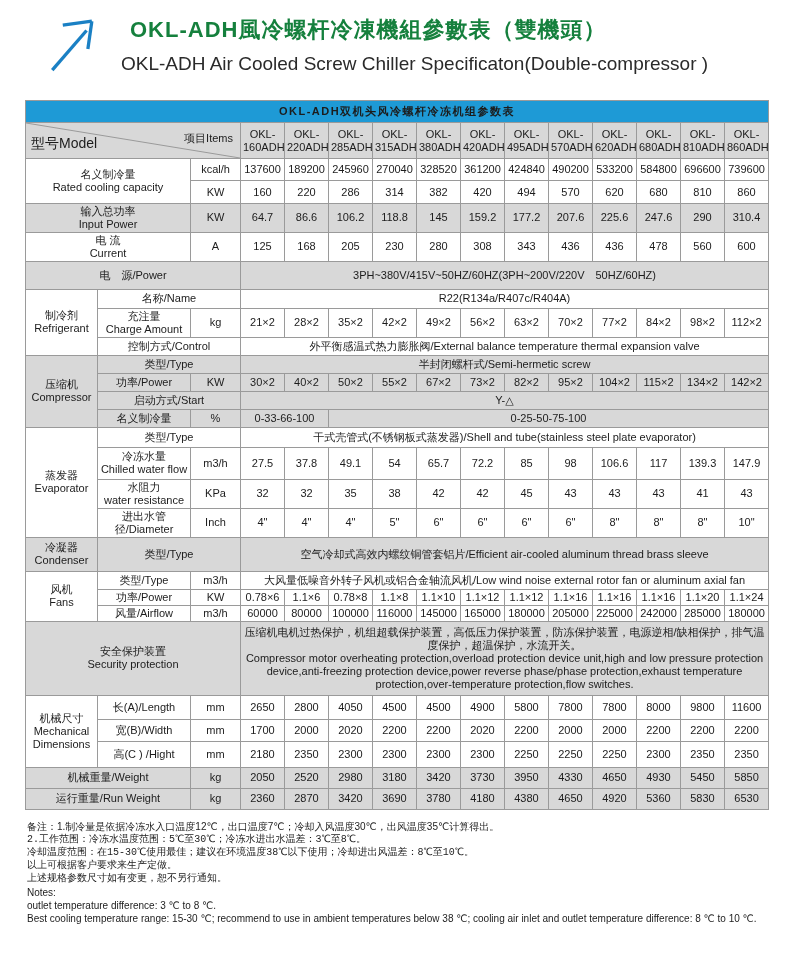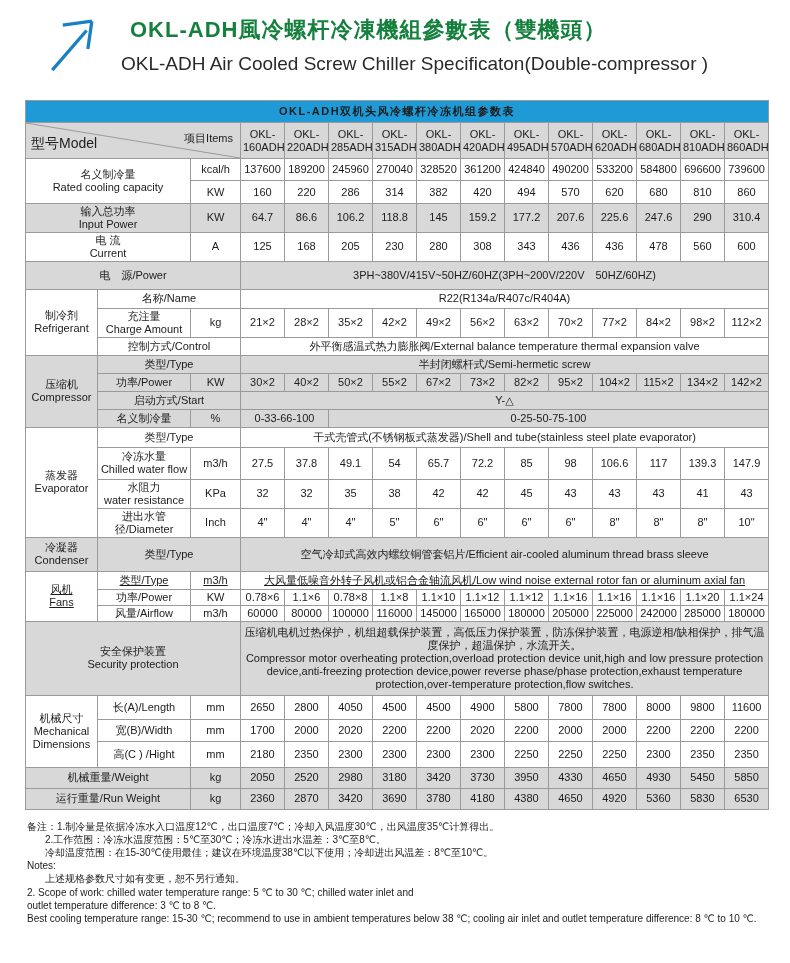--- a/index.html
+++ b/index.html
@@ -44,21 +44,21 @@
   .c-items{position:absolute;right:7px;top:44%;transform:translateY(-50%);font-size:11px;}
   td.model{font-size:11px;line-height:1.2;}
   td.left{text-align:left;padding:3px 6px 3px 6px;font-size:10.5px;line-height:1.4;}
   td.lab{font-size:11px;}
   td.cat{font-size:11px;}
   td.unit{font-size:11px;}
 
   
   .notes{margin:10px 0 0 27px;width:757px;font-size:10px;line-height:1.32;color:var(--ink);}
   .note{white-space:normal;}
-  .note.ind{margin-left:18px;}
+  .note.ind{font-family:Liberation Mono, monospace;}
 </style>
 </head>
 <body>
 
 <div class="page">
 
   <header class="doc-header">
     <svg class="arrow" viewBox="0 0 100 100" aria-hidden="true">
       <line x1="14" y1="88" x2="66" y2="28"></line>
       <line x1="30" y1="20" x2="74" y2="14"></line>
@@ -305,21 +305,21 @@
           <td class="val">8"</td>
           <td class="val">8"</td>
           <td class="val">10"</td>
         </tr>
         <tr class="g" style="height: 34px;">
           <td class="cat">冷凝器
 Condenser</td>
           <td class="lab" colspan="2">类型/Type</td>
           <td class="val" colspan="12">空气冷却式高效内螺纹铜管套铝片/Efficient air-cooled aluminum thread brass sleeve</td>
         </tr>
-        <tr style="height: 18px; text-decoration: underline;">
+        <tr style="height: 18px;">
           <td class="cat" rowspan="3">风机
 Fans</td>
           <td class="lab">类型/Type</td>
           <td class="unit">m3/h</td>
           <td class="val" colspan="12">大风量低噪音外转子风机或铝合金轴流风机/Low wind noise external rotor fan or aluminum axial fan</td>
         </tr>
         <tr style="height: 16px;">
           <td class="lab">功率/Power</td>
           <td class="unit">KW</td>
           <td class="val">0.78×6</td>
@@ -440,21 +440,21 @@
           <td class="val">5830</td>
           <td class="val">6530</td>
         </tr>
       </tbody>
   </table>
 
   <div class="notes">
     <div class="note">备注：1.制冷量是依据冷冻水入口温度12℃，出口温度7℃；冷却入风温度30℃，出风温度35℃计算得出。</div>
     <div class="note ind">2.工作范围：冷冻水温度范围：5℃至30℃；冷冻水进出水温差：3℃至8℃。</div>
     <div class="note ind">冷却温度范围：在15-30℃使用最佳；建议在环境温度38℃以下使用；冷却进出风温差：8℃至10℃。</div>
+    <div class="note ind">以上可根据客户要求来生产定做。</div>
+    <div class="note ind">上述规格参数尺寸如有变更，恕不另行通知。</div>
     <div class="note">Notes:</div>
-    <div class="note ind">上述规格参数尺寸如有变更，恕不另行通知。</div>
-    <div class="note">2. Scope of work: chilled water temperature range: 5 ℃ to 30 ℃; chilled water inlet and</div>
     <div class="note">outlet temperature difference: 3 ℃ to 8 ℃.</div>
     <div class="note">Best cooling temperature range: 15-30 ℃; recommend to use in ambient temperatures below 38 ℃; cooling air inlet and outlet temperature difference: 8 ℃ to 10 ℃.</div>
 
   </div>
 
 </div>
 
 </body></html>

